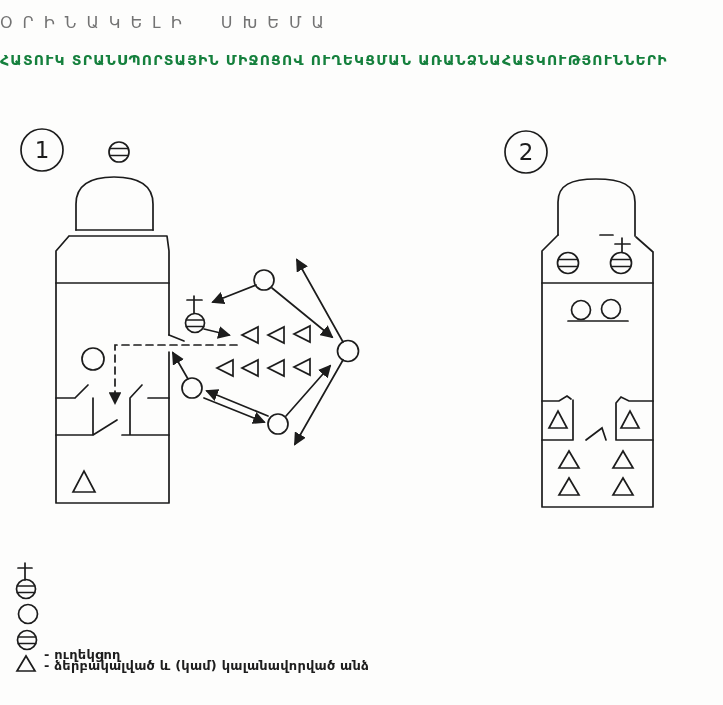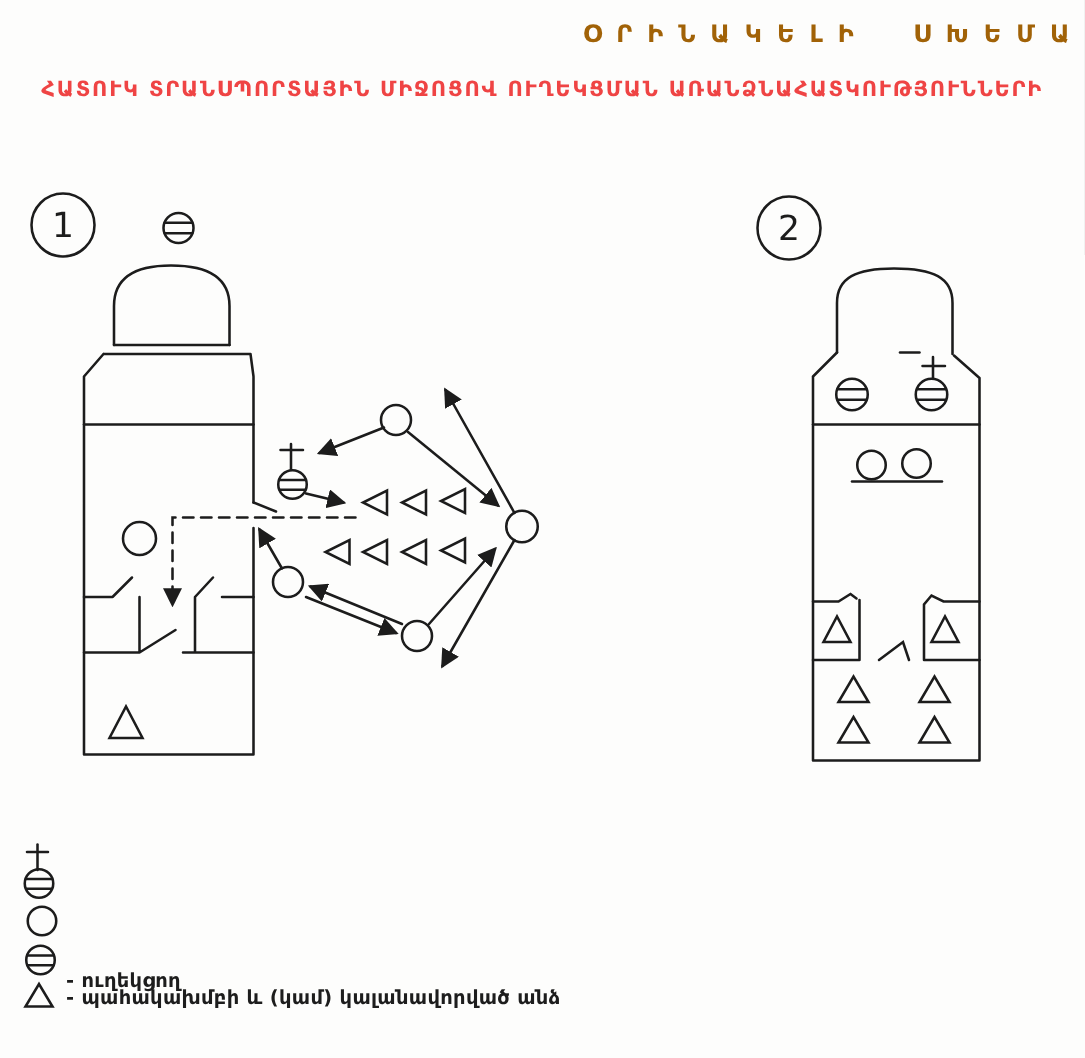--- a/index.html
+++ b/index.html
@@ -6,31 +6,30 @@
   .page{
     position:relative;
     width:723px;height:705px;
     background:#fdfdfc;
     font-family:"DejaVu Sans", sans-serif;
     color:#1c1c1c;
     overflow:hidden;
   }
   .title{
     position:absolute;top:13px;left:0;width:723px;
-    text-align:right;
-    font-size:16px;font-weight:bold;
+    text-align:left;
+    font-size:16px;font-weight:normal;
     letter-spacing:10px;word-spacing:14px;
-    color:#a16207;
+    color:#737373;
   }
   .subtitle{
     position:absolute;top:52px;left:0;width:723px;
-    text-align:center;
     font-size:14px;font-weight:bold;
     letter-spacing:1.2px;
-    color:#ef4444;
+    color:#15803d;
   }
   .legend-label{
     position:absolute;
     font-size:13px;font-weight:bold;
     letter-spacing:0.2px;
     color:#1d1d1d;
     white-space:nowrap;
   }
   .lg1{left:44px;top:580px;}
   .lg2{left:44px;top:607px;margin-top:40px;}
@@ -188,15 +187,15 @@
       <g>
         <circle cx="27" cy="640" r="9.5"></circle>
         <line x1="18.5" y1="637" x2="35.5" y2="637"></line>
         <line x1="18.5" y1="643.5" x2="35.5" y2="643.5"></line>
       </g>
       <path d="M17,671 L35,671 L26,656 Z"></path>
     </g>
   </svg>
 
   <div class="legend-label lg2">- ուղեկցող</div>
-  <div class="legend-label lg4">- պահակախմբի և (կամ) կալանավորված անձ</div>
+  <div class="legend-label lg4">- ձերբակալված և (կամ) կալանավորված անձ</div>
 
 </div>
 
 </body></html>

